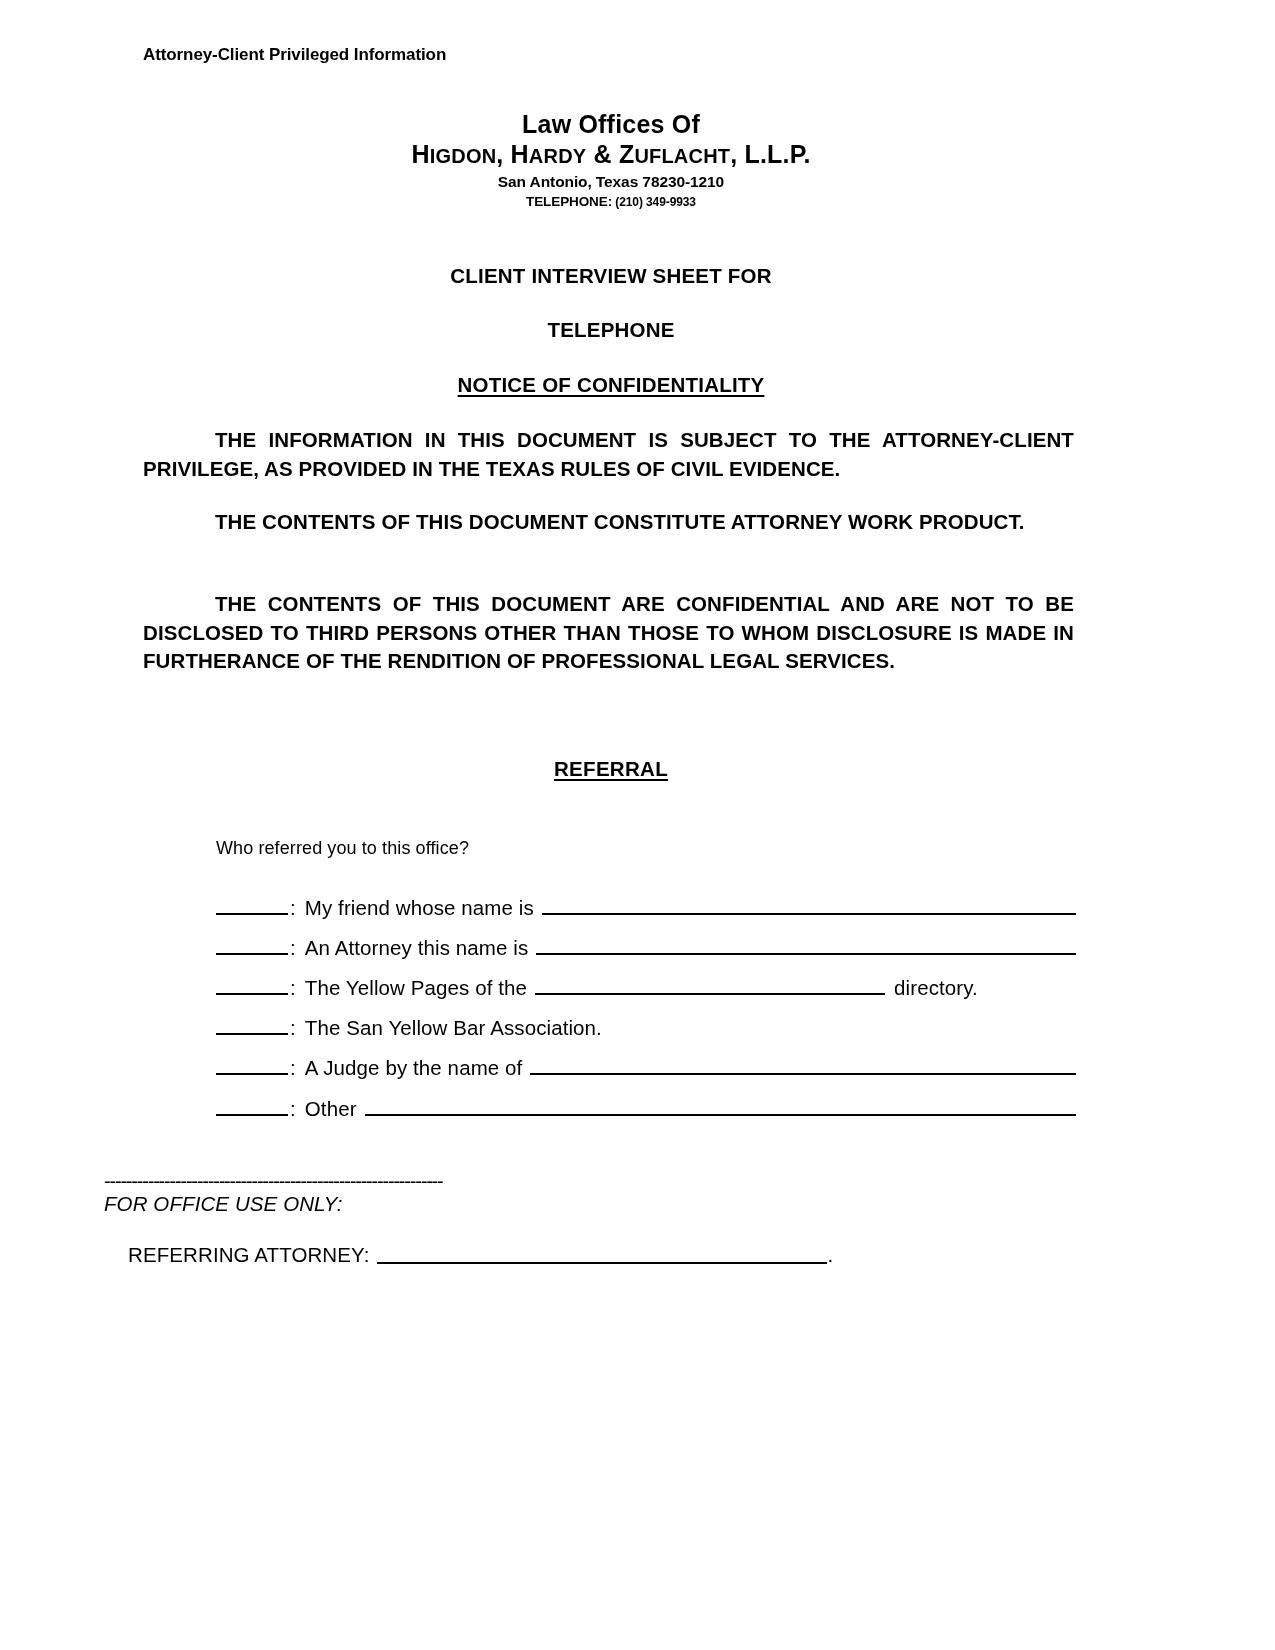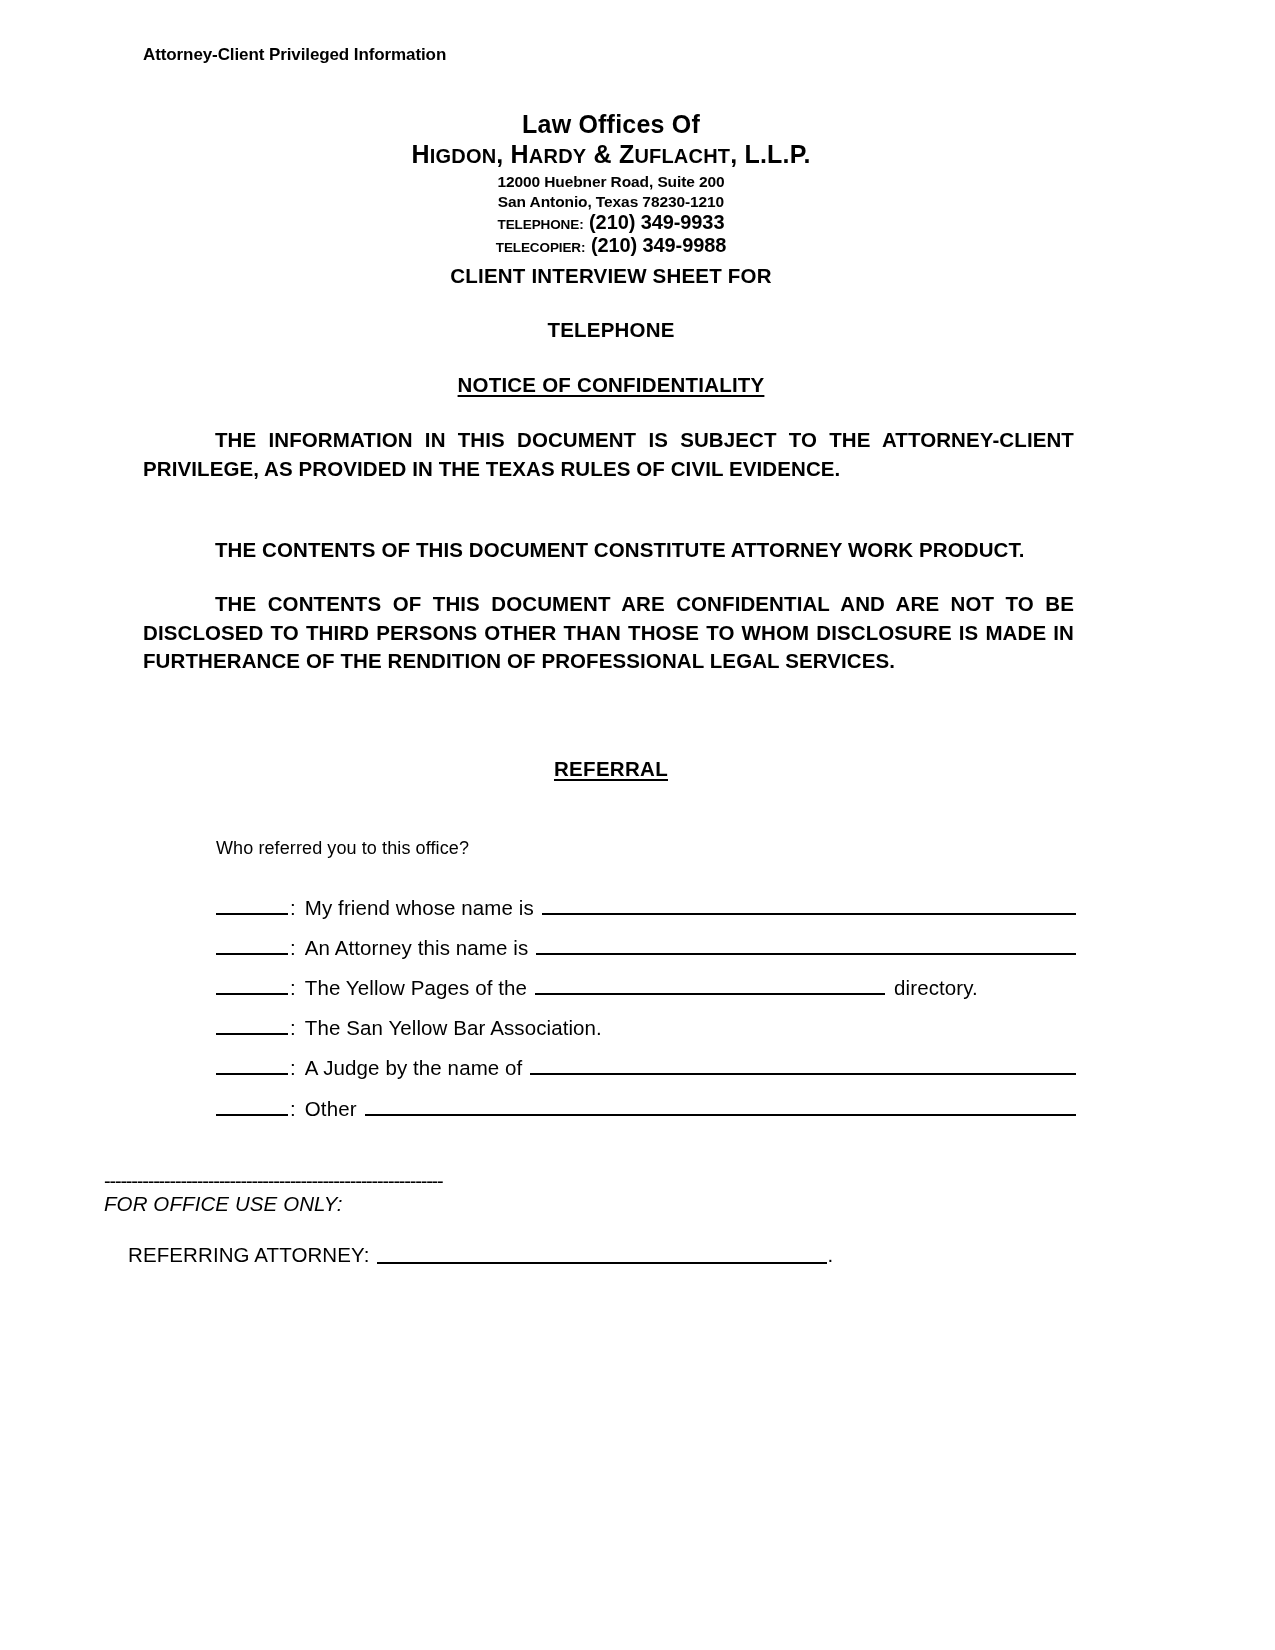--- a/index.html
+++ b/index.html
@@ -64,21 +64,21 @@
     font-weight: bold;
     line-height: 20px;
     letter-spacing: -0.1px;
   }
   .addr-sc {
     font-size: 13.5px;
     font-weight: bold;
     line-height: 20px;
     letter-spacing: -0.1px;
   }
-  .addr-sc .capw { font-size: 20px; }
+  .addr-sc .capw { font-size: 12px; }
 
   
   .doc-title {
     position: absolute;
     left: 150px;
     width: 922px;
     text-align: center;
     font-size: 20.5px;
     font-weight: bold;
     letter-spacing: 0.2px;
@@ -228,32 +228,30 @@
 </head>
 <body>
 
 <div class="page">
 
   <div class="privileged">Attorney-Client Privileged Information</div>
 
   <div class="letterhead">
     <div class="firm-line1">Law Offices Of</div>
     <div class="firm-line2"><span>H</span><span class="sc">IGDON</span><span>, </span><span>H</span><span class="sc">ARDY</span><span> &amp; </span><span>Z</span><span class="sc">UFLACHT</span><span>, L.L.P.</span></div>
-    <div class="addr">12000 Huebner Road, Suite 200</div>
     <div class="addr">San Antonio, Texas 78230-1210</div>
     <div class="addr-sc"><span>TELEPHONE:</span><span class="capw">&nbsp;</span><span class="capw">(210) 349-9933</span></div>
-    <div class="addr-sc"><span>TELECOPIER:</span><span class="capw">&nbsp;</span><span class="capw">(210) 349-9988</span></div>
   </div>
 
   <div class="doc-title" id="title-main">CLIENT INTERVIEW SHEET FOR</div>
   <div class="doc-title" id="title-sub">TELEPHONE</div>
   <div class="doc-title" id="title-notice">NOTICE OF CONFIDENTIALITY</div>
 
   <div class="para" id="para-1" style="text-align-last: left;">THE INFORMATION IN THIS DOCUMENT IS SUBJECT TO THE ATTORNEY-CLIENT PRIVILEGE, AS PROVIDED IN THE TEXAS RULES OF CIVIL EVIDENCE.</div>
-  <div class="para" id="para-2" style="text-align-last: left; margin-top: 28px;">THE CONTENTS OF THIS DOCUMENT CONSTITUTE ATTORNEY WORK PRODUCT.</div>
+  <div class="para" id="para-2" style="text-align-last: left;">THE CONTENTS OF THIS DOCUMENT CONSTITUTE ATTORNEY WORK PRODUCT.</div>
   <div class="para" id="para-3" style="text-align-last: left;">THE CONTENTS OF THIS DOCUMENT ARE CONFIDENTIAL AND ARE NOT TO BE DISCLOSED TO THIRD PERSONS OTHER THAN THOSE TO WHOM DISCLOSURE IS MADE IN FURTHERANCE OF THE RENDITION OF PROFESSIONAL LEGAL SERVICES.</div>
 
   <div id="referral-heading">REFERRAL</div>
 
   <div id="referral-question">Who referred you to this office?</div>
 
   <div class="opt-row" id="opt-0">
     <span class="opt-blank"></span>
     <span class="opt-colon">:</span>
     <span class="opt-label">My friend whose name is</span>

